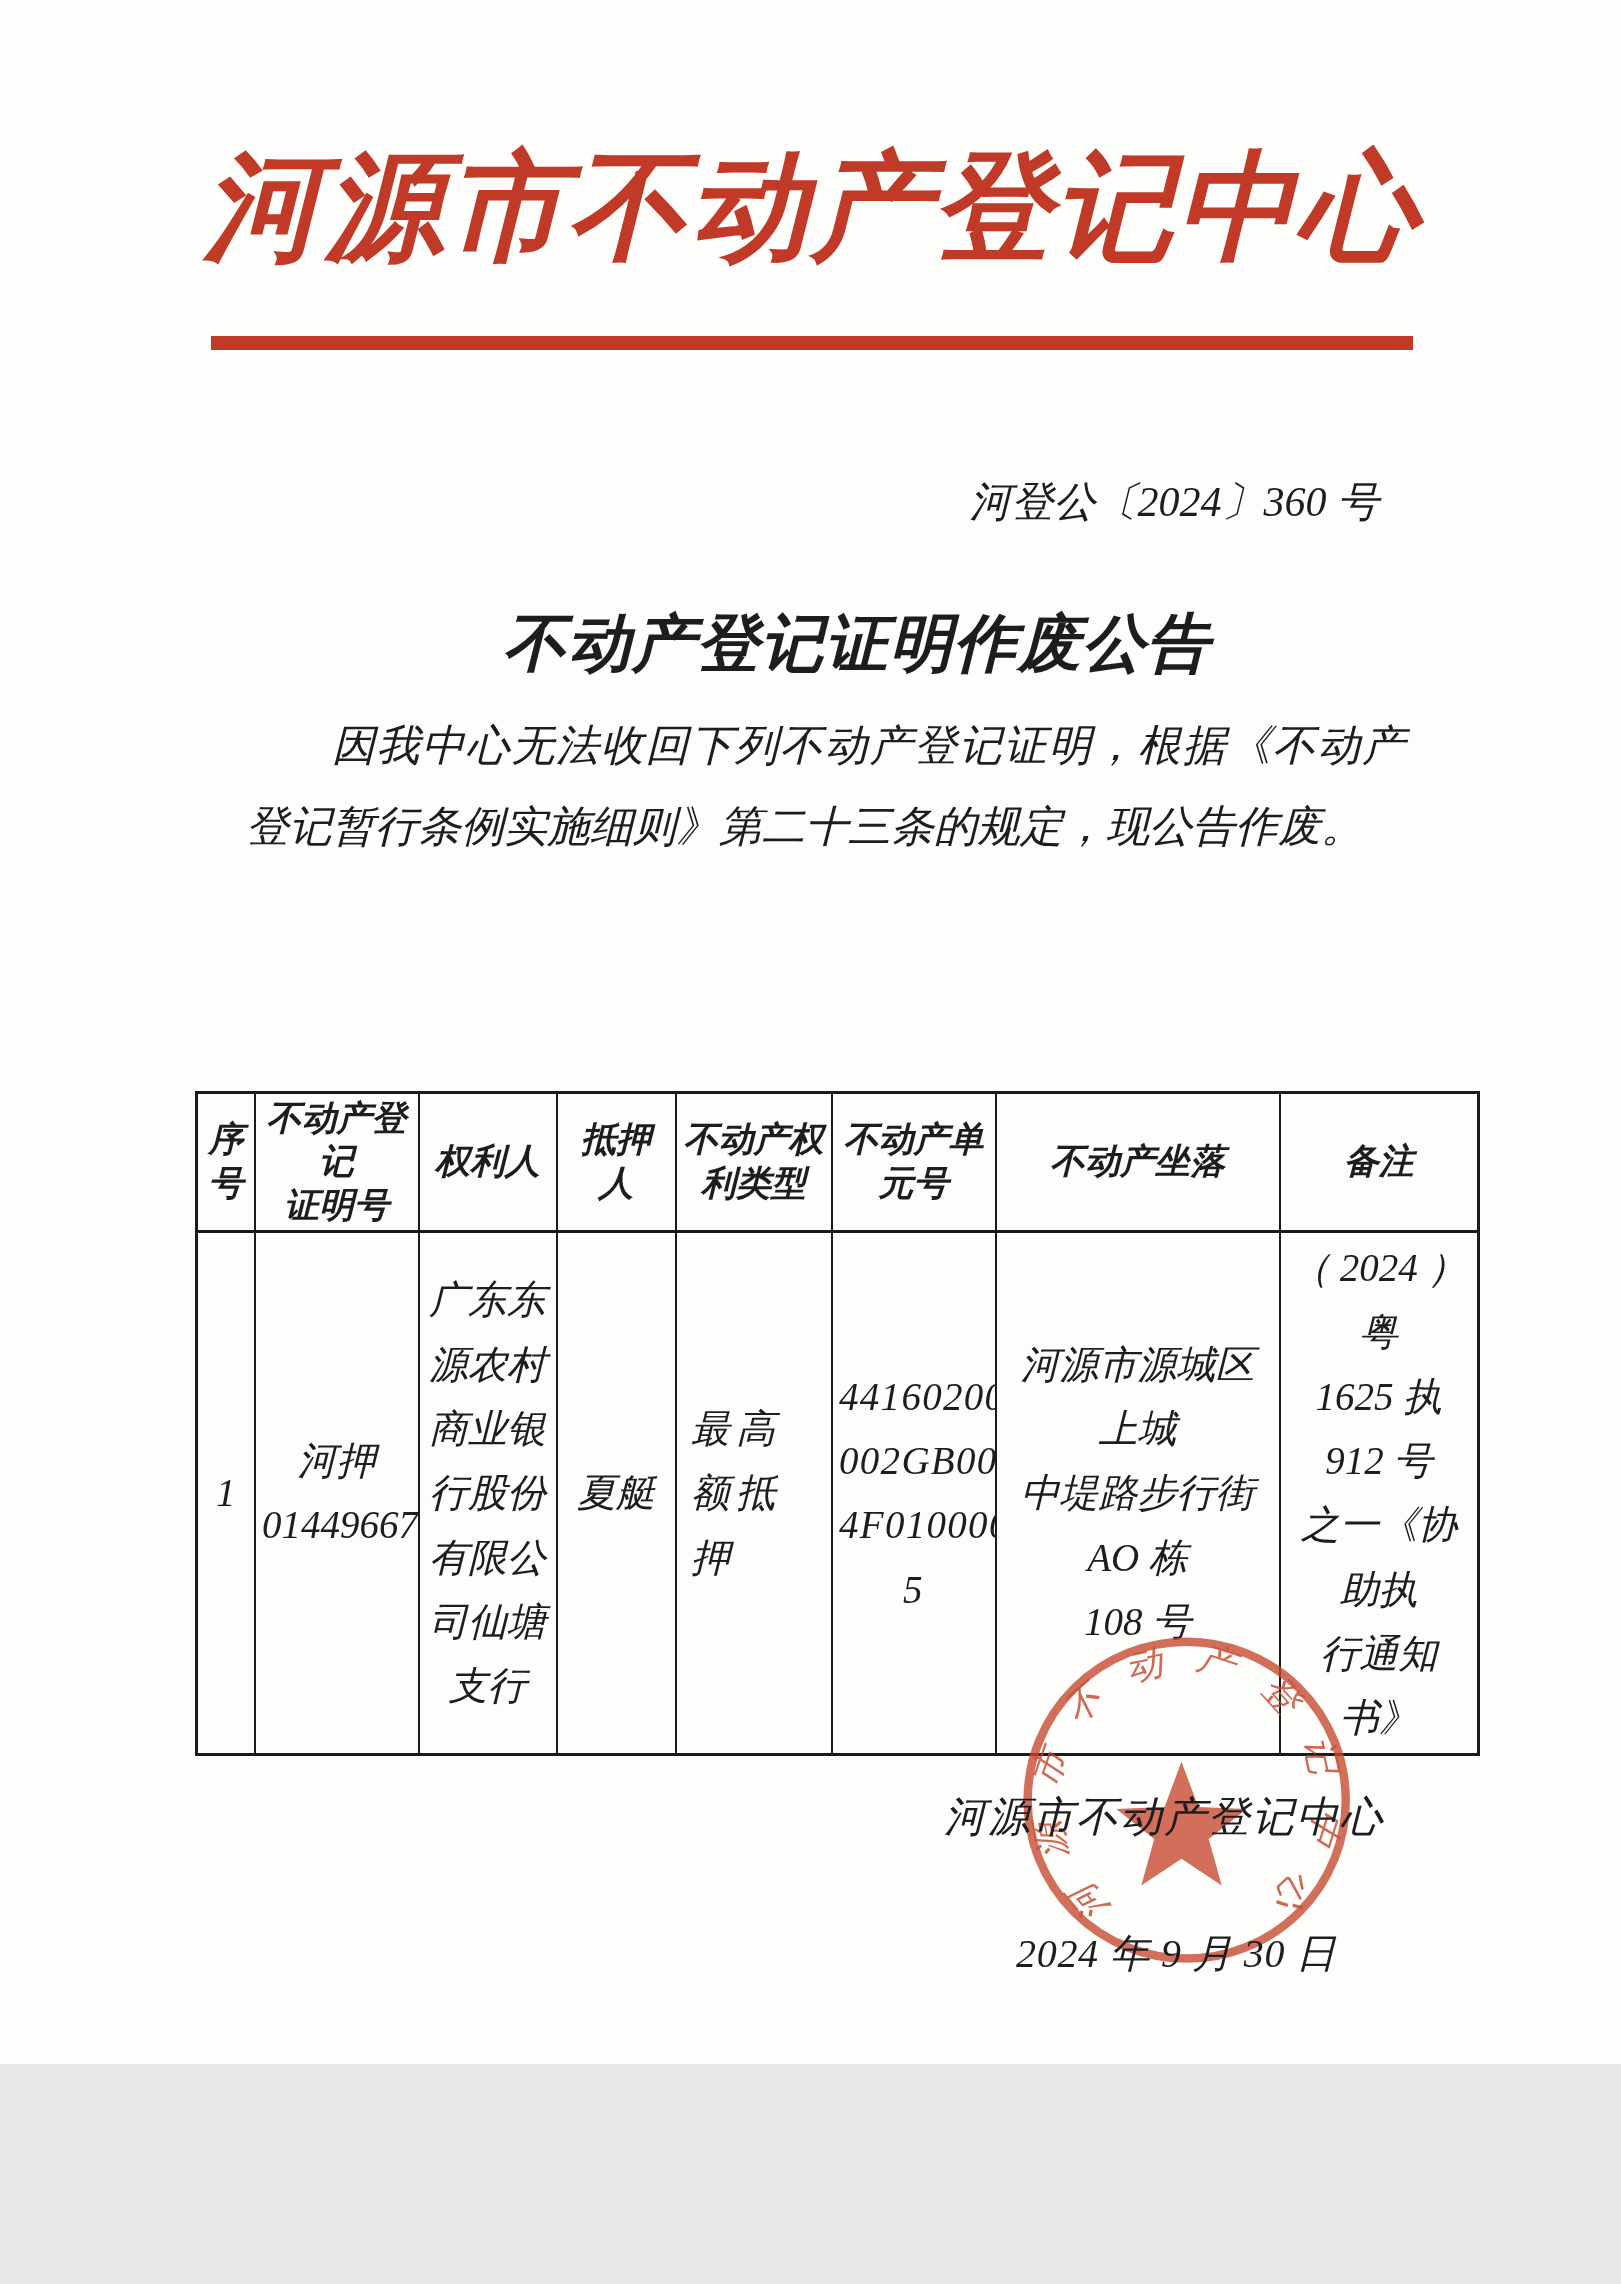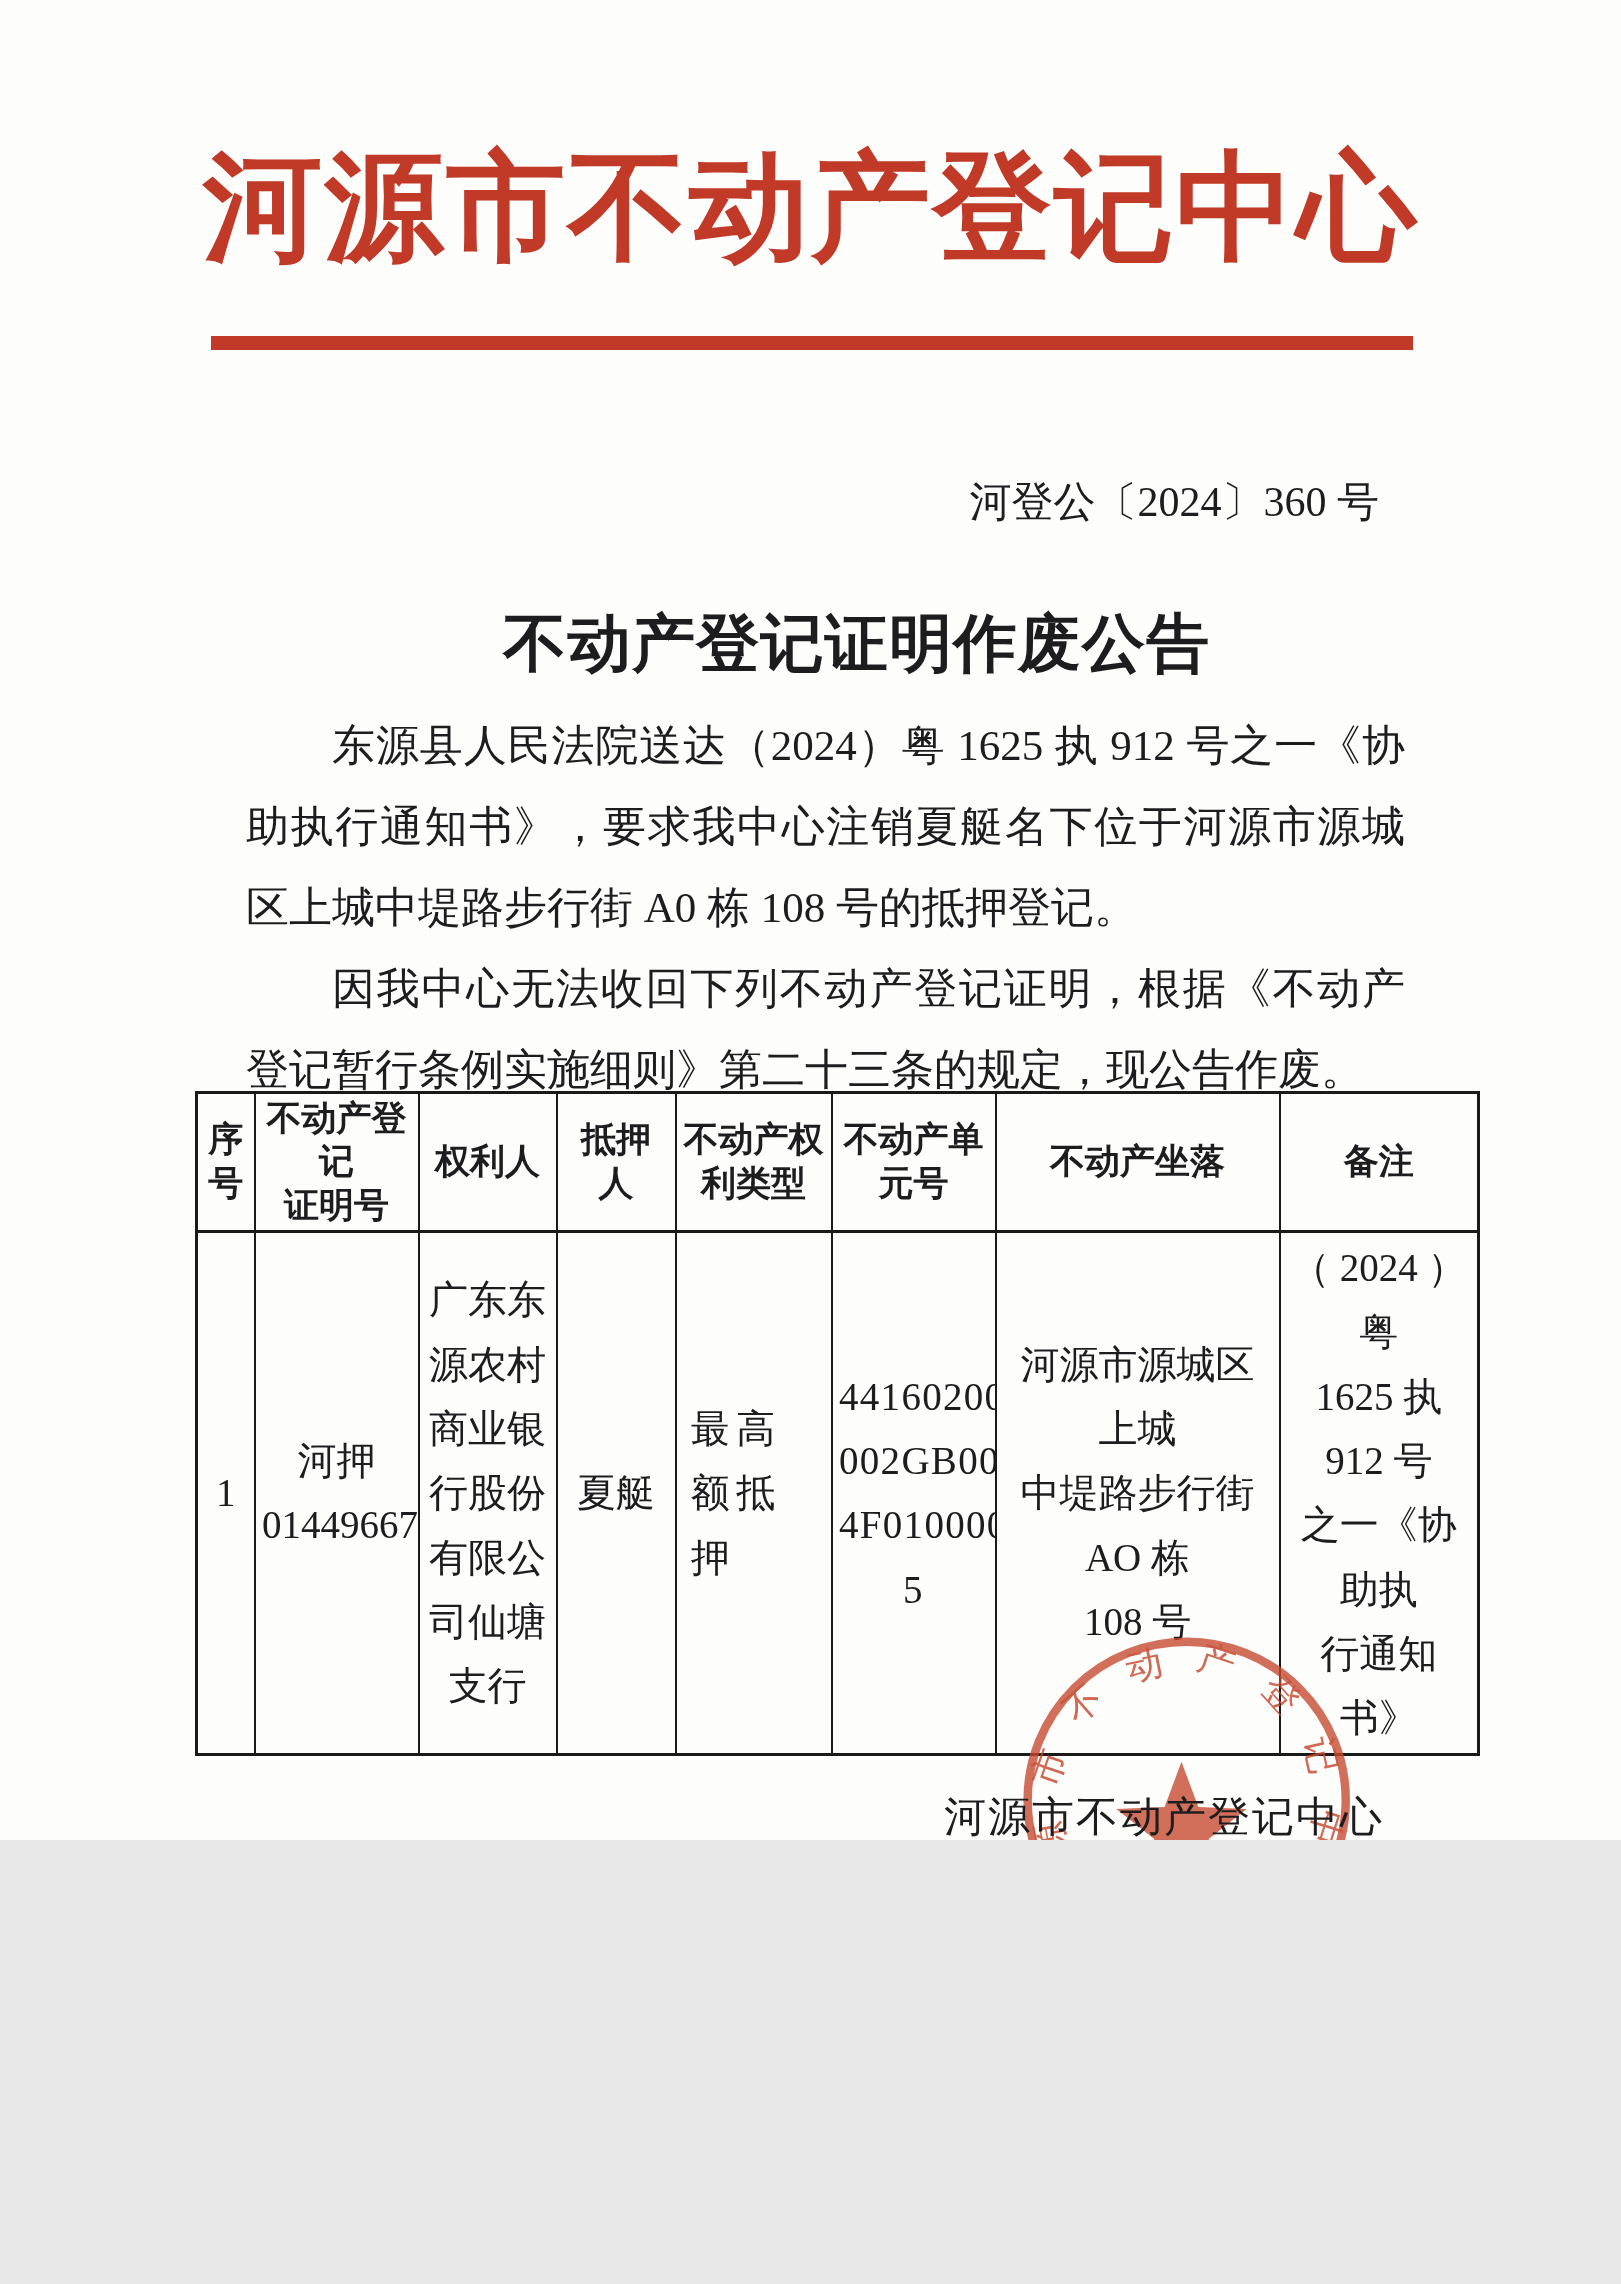--- a/index.html
+++ b/index.html
@@ -1,23 +1,24 @@
 <!DOCTYPE html>
 <html style="font-size:10.4px"><head>
 <meta charset="utf-8">
 <style>
   html,body{margin:0;padding:0;background:#e8e8e8;}
   .page{
     position:relative;
-    width:1622px;height:1840px;
+    width:1622px;height:2064px;
     margin:0 auto;
     background:#fdfdfb;
     overflow:hidden;
     font-family:"Liberation Serif","DejaVu Serif",serif;
     color:#1d1d1f;
+    font-style:italic;
   }
   
   .masthead{
     position:absolute;top:128px;left:0;right:0;
     text-align:center;
     font-family:"Liberation Serif","DejaVu Serif",serif;
     font-weight:700;
     font-size:119px;
     letter-spacing:2.6px;
     color:#c13a27;
@@ -114,21 +115,20 @@
 <div class="page">
 
   <div class="masthead">河源市不动产登记中心</div>
   <div class="masthead-rule"></div>
 
   <div class="doc-number">河登公〔2024〕360 号</div>
 
   <h1 class="doc-title">不动产登记证明作废公告</h1>
 
   <div class="body-text">
-    <p>东源县人民法院送达（2024）粤 1625 执 912 号之一《协助执行通知书》，要求我中心注销夏艇名下位于河源市源城区上城中堤路步行街 A0 栋 108 号的抵押登记。</p>
     <p>因我中心无法收回下列不动产登记证明，根据《不动产登记暂行条例实施细则》第二十三条的规定，现公告作废。</p>
   </div>
 
   <table class="notice-table">
     <colgroup>
       <col style="width:58px">
       <col style="width:164px">
       <col style="width:138px">
       <col style="width:119px">
       <col style="width:156px">

